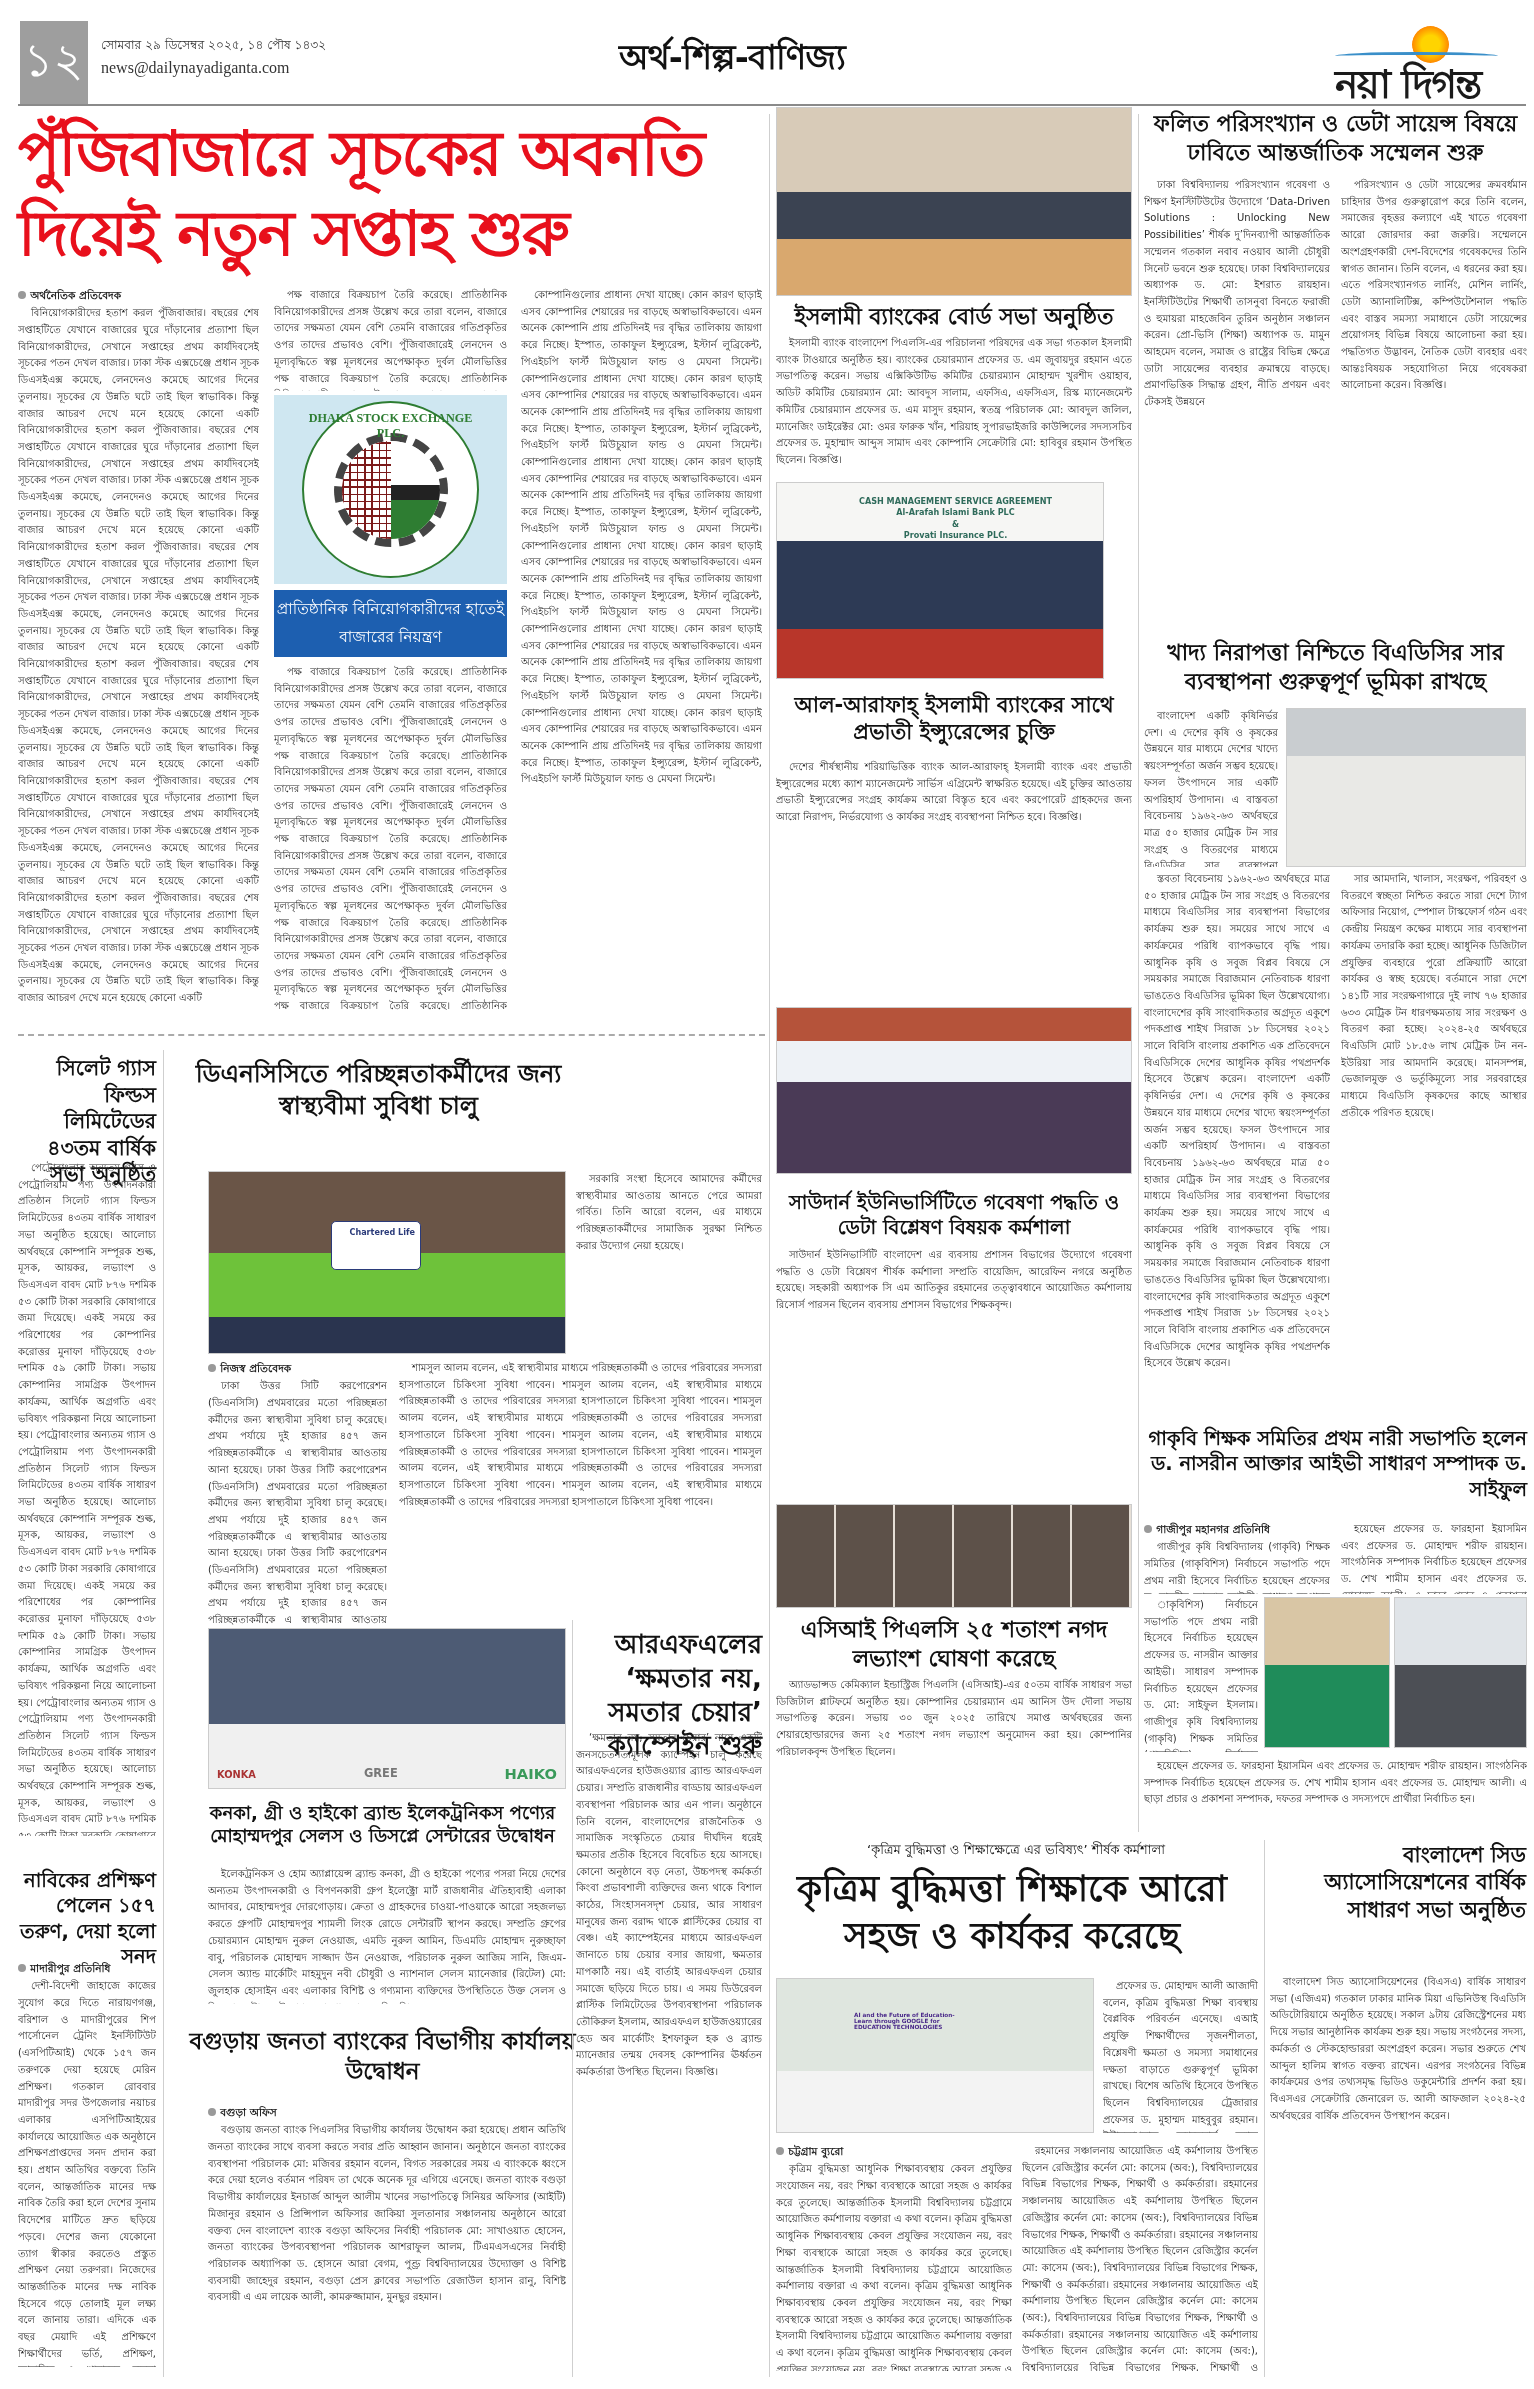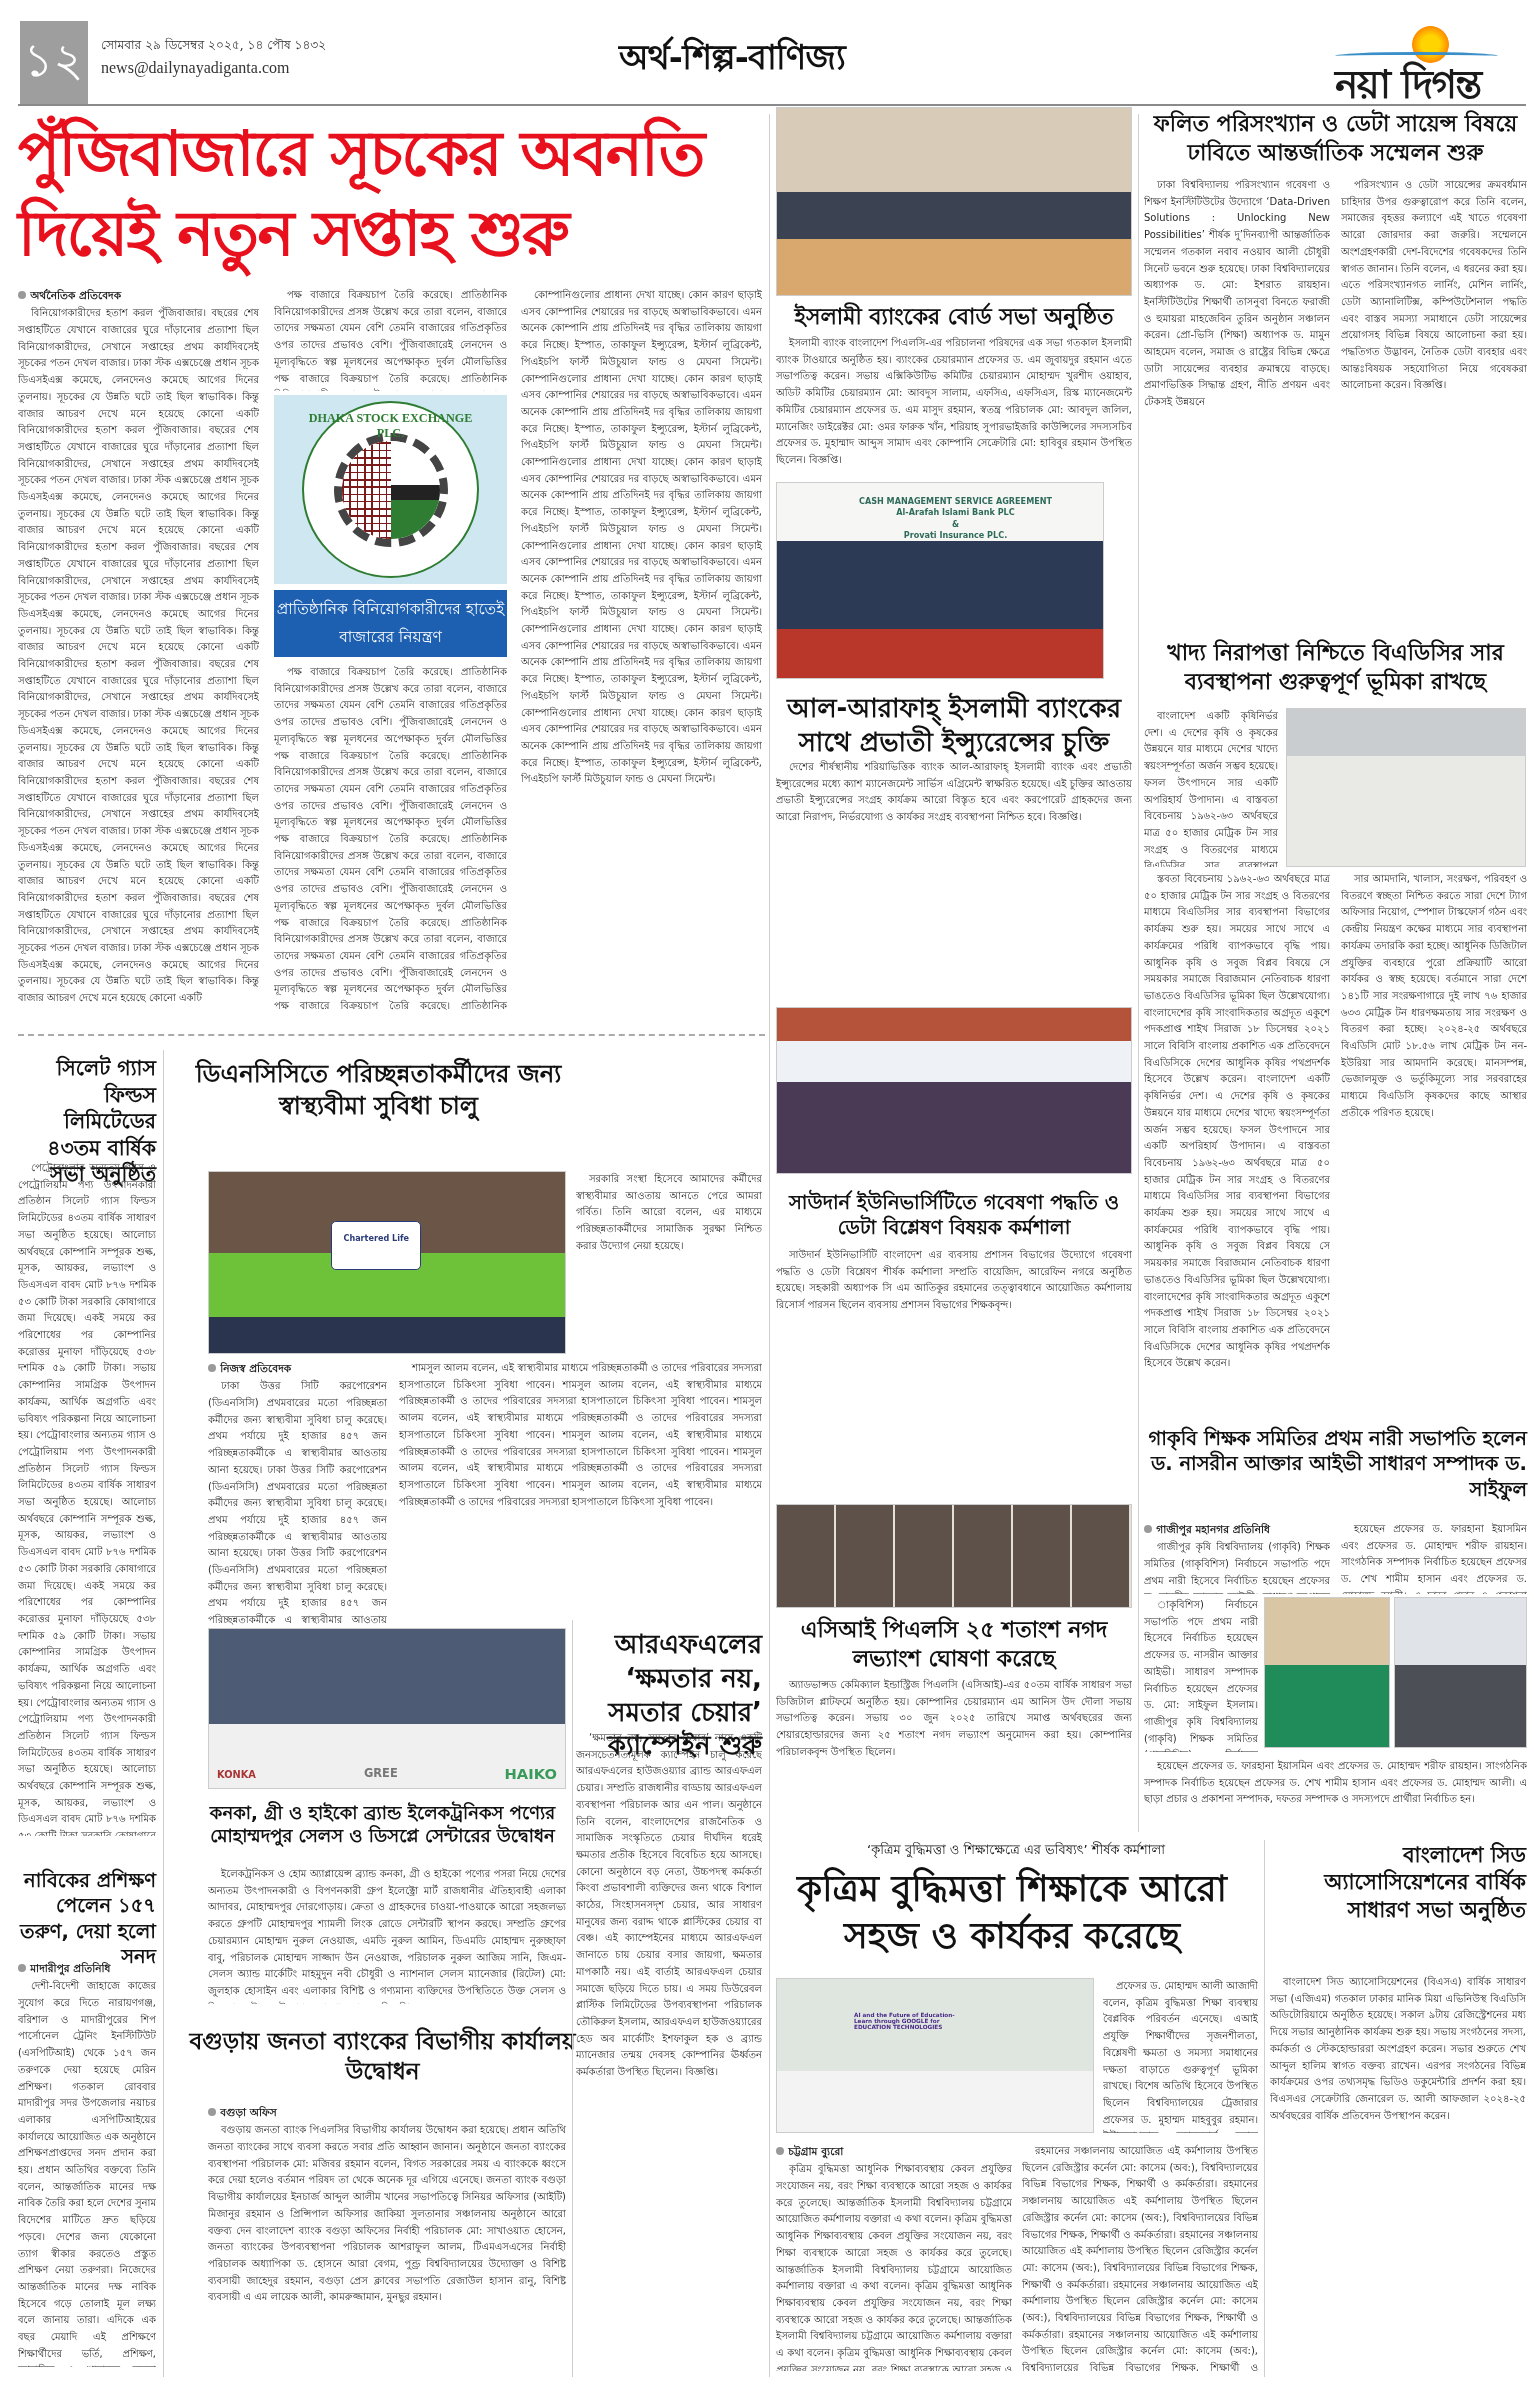--- a/index.html
+++ b/index.html
@@ -82,21 +82,21 @@
   </div>
 
 <div class="photo" style="left:776px;top:482px;width:328px;height:197px;background:linear-gradient(180deg,#f6f6f4 0 30%,#2d3a55 30% 75%,#b8362a 75%)">
   <div style="position:absolute;left:81px;top:13px;width:195px;text-align:center;font-size:8.1px;color:#2f6b5b;font-weight:bold;line-height:11.4px">
     <div>CASH MANAGEMENT SERVICE AGREEMENT</div>
     <div>Al-Arafah Islami Bank PLC</div>
     <div>&amp;</div>
     <div>Provati Insurance PLC.</div>
   </div>
 </div>
-<div class="hl" style="left:776px;top:692px;width:356px;font-size:26px">আল-আরাফাহ্ ইসলামী ব্যাংকের সাথে প্রভাতী ইন্স্যুরেন্সের চুক্তি</div>
+<div class="hl" style="left:776px;top:692px;width:356px;font-size:21px">আল-আরাফাহ্ ইসলামী ব্যাংকের সাথে প্রভাতী ইন্স্যুরেন্সের চুক্তি</div>
 <div class="col" style="left:776px;top:759px;width:356px;height:73px">
     <p>দেশের শীর্ষস্থানীয় শরিয়াভিত্তিক ব্যাংক আল-আরাফাহ্ ইসলামী ব্যাংক এবং প্রভাতী ইন্স্যুরেন্সের মধ্যে ক্যাশ ম্যানেজমেন্ট সার্ভিস এগ্রিমেন্ট স্বাক্ষরিত হয়েছে। এই চুক্তির আওতায় প্রভাতী ইন্স্যুরেন্সের সংগ্রহ কার্যক্রম আরো বিস্তৃত হবে এবং করপোরেট গ্রাহকদের জন্য আরো নিরাপদ, নির্ভরযোগ্য ও কার্যকর সংগ্রহ ব্যবস্থাপনা নিশ্চিত হবে। বিজ্ঞপ্তি।</p>
   </div>
 
 <div class="photo" style="left:776px;top:1007px;width:356px;height:167px;background:linear-gradient(180deg,#b5533a 0 20%,#eef2f6 20% 45%,#4a3a56 45%)"></div>
 <div class="hl" style="left:776px;top:1190px;width:356px;font-size:19.5px">সাউদার্ন ইউনিভার্সিটিতে গবেষণা পদ্ধতি ও ডেটা বিশ্লেষণ বিষয়ক কর্মশালা</div>
 <div class="col" style="left:776px;top:1247px;width:356px;height:114px">
     <p>সাউদার্ন ইউনিভার্সিটি বাংলাদেশ এর ব্যবসায় প্রশাসন বিভাগের উদ্যোগে গবেষণা পদ্ধতি ও ডেটা বিশ্লেষণ শীর্ষক কর্মশালা সম্প্রতি বায়েজিদ, আরেফিন নগরে অনুষ্ঠিত হয়েছে। সহকারী অধ্যাপক সি এম আতিকুর রহমানের তত্ত্বাবধানে আয়োজিত কর্মশালায় রিসোর্স পারসন ছিলেন ব্যবসায় প্রশাসন বিভাগের শিক্ষকবৃন্দ।</p>
   </div>
 
@@ -120,21 +120,21 @@
     <p>সার আমদানি, খালাস, সংরক্ষণ, পরিবহণ ও বিতরণে স্বচ্ছতা নিশ্চিত করতে সারা দেশে ট্যাগ অফিসার নিয়োগ, স্পেশাল টাস্কফোর্স গঠন এবং কেন্দ্রীয় নিয়ন্ত্রণ কক্ষের মাধ্যমে সার ব্যবস্থাপনা কার্যক্রম তদারকি করা হচ্ছে। আধুনিক ডিজিটাল প্রযুক্তির ব্যবহারে পুরো প্রক্রিয়াটি আরো কার্যকর ও স্বচ্ছ হয়েছে। বর্তমানে সারা দেশে ১৪১টি সার সংরক্ষণাগারে দুই লাখ ৭৬ হাজার ৬৩৩ মেট্রিক টন ধারণক্ষমতায় সার সংরক্ষণ ও বিতরণ করা হচ্ছে। ২০২৪-২৫ অর্থবছরে বিএডিসি মোট ১৮.৫৬ লাখ মেট্রিক টন নন-ইউরিয়া সার আমদানি করেছে। মানসম্পন্ন, ভেজালমুক্ত ও ভর্তুকিমূল্যে সার সরবরাহের মাধ্যমে বিএডিসি কৃষকদের কাছে আস্থার প্রতীকে পরিণত হয়েছে।</p>
   </div>
 
 <div class="hl left" style="left:18px;top:1055px;width:138px;font-size:20.4px">সিলেট গ্যাস ফিল্ডস লিমিটেডের ৪৩তম বার্ষিক সভা অনুষ্ঠিত</div>
 <div class="col" style="left:18px;top:1160px;width:138px;height:676px">
     <p class="rep">পেট্রোবাংলার অন্যতম গ্যাস ও পেট্রোলিয়াম পণ্য উৎপাদনকারী প্রতিষ্ঠান সিলেট গ্যাস ফিল্ডস লিমিটেডের ৪৩তম বার্ষিক সাধারণ সভা অনুষ্ঠিত হয়েছে। আলোচ্য অর্থবছরে কোম্পানি সম্পূরক শুল্ক, মূসক, আয়কর, লভ্যাংশ ও ডিএসএল বাবদ মোট ৮৭৬ দশমিক ৫৩ কোটি টাকা সরকারি কোষাগারে জমা দিয়েছে। একই সময়ে কর পরিশোধের পর কোম্পানির করোত্তর মুনাফা দাঁড়িয়েছে ৫৩৮ দশমিক ৫৯ কোটি টাকা। সভায় কোম্পানির সামগ্রিক উৎপাদন কার্যক্রম, আর্থিক অগ্রগতি এবং ভবিষ্যৎ পরিকল্পনা নিয়ে আলোচনা হয়। পেট্রোবাংলার অন্যতম গ্যাস ও পেট্রোলিয়াম পণ্য উৎপাদনকারী প্রতিষ্ঠান সিলেট গ্যাস ফিল্ডস লিমিটেডের ৪৩তম বার্ষিক সাধারণ সভা অনুষ্ঠিত হয়েছে। আলোচ্য অর্থবছরে কোম্পানি সম্পূরক শুল্ক, মূসক, আয়কর, লভ্যাংশ ও ডিএসএল বাবদ মোট ৮৭৬ দশমিক ৫৩ কোটি টাকা সরকারি কোষাগারে জমা দিয়েছে। একই সময়ে কর পরিশোধের পর কোম্পানির করোত্তর মুনাফা দাঁড়িয়েছে ৫৩৮ দশমিক ৫৯ কোটি টাকা। সভায় কোম্পানির সামগ্রিক উৎপাদন কার্যক্রম, আর্থিক অগ্রগতি এবং ভবিষ্যৎ পরিকল্পনা নিয়ে আলোচনা হয়। পেট্রোবাংলার অন্যতম গ্যাস ও পেট্রোলিয়াম পণ্য উৎপাদনকারী প্রতিষ্ঠান সিলেট গ্যাস ফিল্ডস লিমিটেডের ৪৩তম বার্ষিক সাধারণ সভা অনুষ্ঠিত হয়েছে। আলোচ্য অর্থবছরে কোম্পানি সম্পূরক শুল্ক, মূসক, আয়কর, লভ্যাংশ ও ডিএসএল বাবদ মোট ৮৭৬ দশমিক ৫৩ কোটি টাকা সরকারি কোষাগারে জমা দিয়েছে। একই সময়ে কর পরিশোধের পর কোম্পানির করোত্তর মুনাফা দাঁড়িয়েছে ৫৩৮ দশমিক ৫৯ কোটি টাকা। সভায় কোম্পানির সামগ্রিক উৎপাদন কার্যক্রম, আর্থিক অগ্রগতি এবং ভবিষ্যৎ পরিকল্পনা নিয়ে আলোচনা হয়। পেট্রোবাংলার অন্যতম গ্যাস ও পেট্রোলিয়াম পণ্য উৎপাদনকারী প্রতিষ্ঠান সিলেট গ্যাস ফিল্ডস লিমিটেডের ৪৩তম বার্ষিক সাধারণ সভা অনুষ্ঠিত হয়েছে। আলোচ্য অর্থবছরে কোম্পানি সম্পূরক শুল্ক, মূসক, আয়কর, লভ্যাংশ ও ডিএসএল বাবদ মোট ৮৭৬ দশমিক ৫৩ কোটি টাকা সরকারি কোষাগারে জমা দিয়েছে। একই সময়ে কর পরিশোধের পর কোম্পানির করোত্তর মুনাফা দাঁড়িয়েছে ৫৩৮ দশমিক ৫৯ কোটি টাকা। সভায় কোম্পানির সামগ্রিক উৎপাদন কার্যক্রম, আর্থিক অগ্রগতি এবং ভবিষ্যৎ পরিকল্পনা নিয়ে আলোচনা হয়। পেট্রোবাংলার অন্যতম গ্যাস ও পেট্রোলিয়াম পণ্য উৎপাদনকারী প্রতিষ্ঠান সিলেট গ্যাস ফিল্ডস লিমিটেডের ৪৩তম বার্ষিক সাধারণ সভা অনুষ্ঠিত হয়েছে। আলোচ্য অর্থবছরে কোম্পানি সম্পূরক শুল্ক, মূসক, আয়কর, লভ্যাংশ ও ডিএসএল বাবদ মোট ৮৭৬ দশমিক ৫৩ কোটি টাকা সরকারি কোষাগারে জমা দিয়েছে। একই সময়ে কর পরিশোধের পর কোম্পানির করোত্তর মুনাফা দাঁড়িয়েছে ৫৩৮ দশমিক ৫৯ কোটি টাকা। সভায় কোম্পানির সামগ্রিক উৎপাদন কার্যক্রম, আর্থিক অগ্রগতি এবং ভবিষ্যৎ পরিকল্পনা নিয়ে আলোচনা হয়। পেট্রোবাংলার অন্যতম গ্যাস ও পেট্রোলিয়াম পণ্য উৎপাদনকারী প্রতিষ্ঠান সিলেট গ্যাস ফিল্ডস লিমিটেডের ৪৩তম বার্ষিক সাধারণ সভা অনুষ্ঠিত হয়েছে। আলোচ্য অর্থবছরে কোম্পানি সম্পূরক শুল্ক, মূসক, আয়কর, লভ্যাংশ ও ডিএসএল বাবদ মোট ৮৭৬ দশমিক ৫৩ কোটি টাকা সরকারি কোষাগারে জমা দিয়েছে। একই সময়ে কর পরিশোধের পর কোম্পানির করোত্তর মুনাফা দাঁড়িয়েছে ৫৩৮ দশমিক ৫৯ কোটি টাকা। সভায় কোম্পানির সামগ্রিক উৎপাদন কার্যক্রম, আর্থিক অগ্রগতি এবং ভবিষ্যৎ পরিকল্পনা নিয়ে আলোচনা হয়। </p>
   </div>
 
 <div class="hl" style="left:163px;top:1058px;width:431px;font-size:24.4px">ডিএনসিসিতে পরিচ্ছন্নতাকর্মীদের জন্য স্বাস্থ্যবীমা সুবিধা চালু</div>
 <div class="photo" style="left:208px;top:1171px;width:358px;height:183px;background:linear-gradient(180deg,#6a5547 0 45%,#6ec23a 45% 80%,#2a344f 80%)">
-  <div style="position:absolute;left:122px;top:49px;width:90px;height:49px;background:#fff;border-radius:4.9px;border:1.6px solid #2b3b7a;font-size:8.1px;font-weight:bold;color:#2b3b7a;text-align:right;padding:11px">Chartered Life</div>
+  <div style="position:absolute;left:122px;top:49px;width:90px;height:49px;background:#fff;border-radius:4.9px;border:1.6px solid #2b3b7a;font-size:8.1px;font-weight:bold;color:#2b3b7a;text-align:right;padding:5px">Chartered Life</div>
 </div>
 <div class="col" style="left:576px;top:1171px;width:186px;height:183px">
     <p>সরকারি সংস্থা হিসেবে আমাদের কর্মীদের স্বাস্থ্যবীমার আওতায় আনতে পেরে আমরা গর্বিত। তিনি আরো বলেন, এর মাধ্যমে পরিচ্ছন্নতাকর্মীদের সামাজিক সুরক্ষা নিশ্চিত করার উদ্যোগ নেয়া হয়েছে।</p>
   </div>
 <div class="col" style="left:208px;top:1360px;width:179px;height:269px">
   <div class="byline">
       <span class="dot"></span>
       <span>নিজস্ব প্রতিবেদক</span>
     </div>
   <p class="rep">ঢাকা উত্তর সিটি করপোরেশন (ডিএনসিসি) প্রথমবারের মতো পরিচ্ছন্নতা কর্মীদের জন্য স্বাস্থ্যবীমা সুবিধা চালু করেছে। প্রথম পর্যায়ে দুই হাজার ৪৫৭ জন পরিচ্ছন্নতাকর্মীকে এ স্বাস্থ্যবীমার আওতায় আনা হয়েছে। ঢাকা উত্তর সিটি করপোরেশন (ডিএনসিসি) প্রথমবারের মতো পরিচ্ছন্নতা কর্মীদের জন্য স্বাস্থ্যবীমা সুবিধা চালু করেছে। প্রথম পর্যায়ে দুই হাজার ৪৫৭ জন পরিচ্ছন্নতাকর্মীকে এ স্বাস্থ্যবীমার আওতায় আনা হয়েছে। ঢাকা উত্তর সিটি করপোরেশন (ডিএনসিসি) প্রথমবারের মতো পরিচ্ছন্নতা কর্মীদের জন্য স্বাস্থ্যবীমা সুবিধা চালু করেছে। প্রথম পর্যায়ে দুই হাজার ৪৫৭ জন পরিচ্ছন্নতাকর্মীকে এ স্বাস্থ্যবীমার আওতায় আনা হয়েছে। ঢাকা উত্তর সিটি করপোরেশন (ডিএনসিসি) প্রথমবারের মতো পরিচ্ছন্নতা কর্মীদের জন্য স্বাস্থ্যবীমা সুবিধা চালু করেছে। প্রথম পর্যায়ে দুই হাজার ৪৫৭ জন পরিচ্ছন্নতাকর্মীকে এ স্বাস্থ্যবীমার আওতায় আনা হয়েছে। ঢাকা উত্তর সিটি করপোরেশন (ডিএনসিসি) প্রথমবারের মতো পরিচ্ছন্নতা কর্মীদের জন্য স্বাস্থ্যবীমা সুবিধা চালু করেছে। প্রথম পর্যায়ে দুই হাজার ৪৫৭ জন পরিচ্ছন্নতাকর্মীকে এ স্বাস্থ্যবীমার আওতায় আনা হয়েছে। ঢাকা উত্তর সিটি করপোরেশন (ডিএনসিসি) প্রথমবারের মতো পরিচ্ছন্নতা কর্মীদের জন্য স্বাস্থ্যবীমা সুবিধা চালু করেছে। প্রথম পর্যায়ে দুই হাজার ৪৫৭ জন পরিচ্ছন্নতাকর্মীকে এ স্বাস্থ্যবীমার আওতায় আনা হয়েছে। </p>

